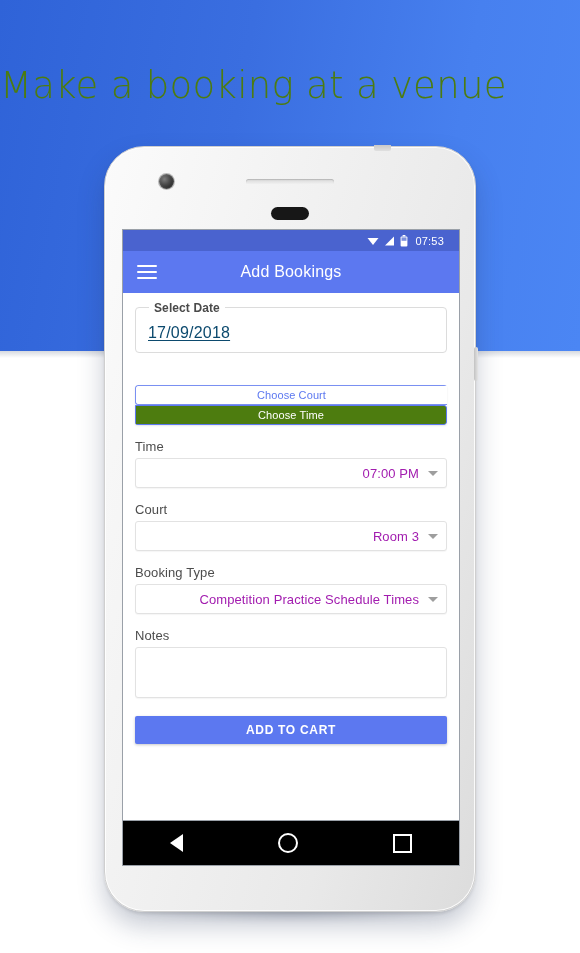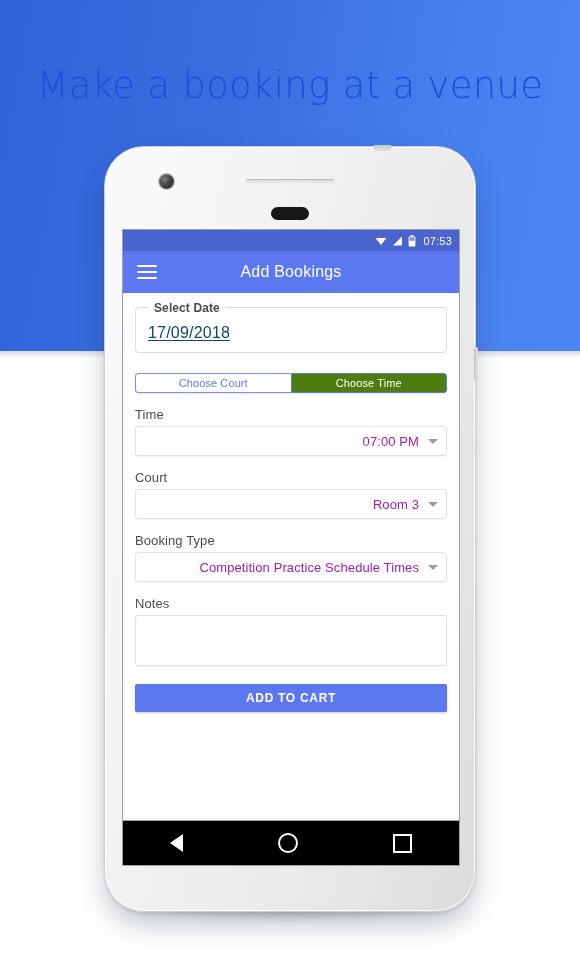--- a/index.html
+++ b/index.html
@@ -34,23 +34,23 @@
     left: 0; bottom: -7px;
     width: 100%;
     height: 7px;
     background: linear-gradient(to bottom, rgba(120,130,150,0.30), rgba(120,130,150,0.0));
   }
 
   .hero-title {
     position: absolute;
     left: 0;
     top: 64px;
-    width: 580px;
+    width: 464px;
     text-align: center;
-    color: #1d4ed8;
+    color: #4d7c0f;
     font-size: 37px;
     font-weight: 300;
     letter-spacing: 0.3px;
     font-family: "DejaVu Sans", sans-serif;
     white-space: nowrap;
   }
 
   
   .phone {
     position: absolute;
@@ -146,21 +146,21 @@
     overflow: hidden;
   }
 
   
   .status-bar {
     height: 21px;
     background: #4a63cf;
     display: flex;
     align-items: center;
     justify-content: flex-end;
-    padding-right: 7px;
+    padding-right: 15px;
     gap: 5px;
   }
   .status-bar .sb-icon { display: flex; align-items: center; }
   .status-time {
     color: #ffffff;
     font-size: 11px;
     letter-spacing: 0.2px;
     margin-left: 2px;
     font-family: "Liberation Sans", sans-serif;
   }
@@ -235,25 +235,26 @@
     font-size: 16px;
     text-decoration: underline;
     text-underline-offset: 2px;
     letter-spacing: 0.2px;
     padding-top: 6px;
   }
 
   
   .segmented {
     display: flex;
-    margin-top: 20px;
-    height: 20px;
+    margin-top: 32px;
+    height: 40px;
     border-radius: 3px;
     overflow: hidden;
     box-shadow: 0 1px 2px rgba(0,0,0,0.10);
+    flex-direction: column;
   }
   .seg-btn {
     flex: 1;
     display: flex;
     align-items: center;
     justify-content: center;
     font-size: 11px;
     letter-spacing: 0.1px;
     cursor: pointer;
     box-sizing: border-box;

